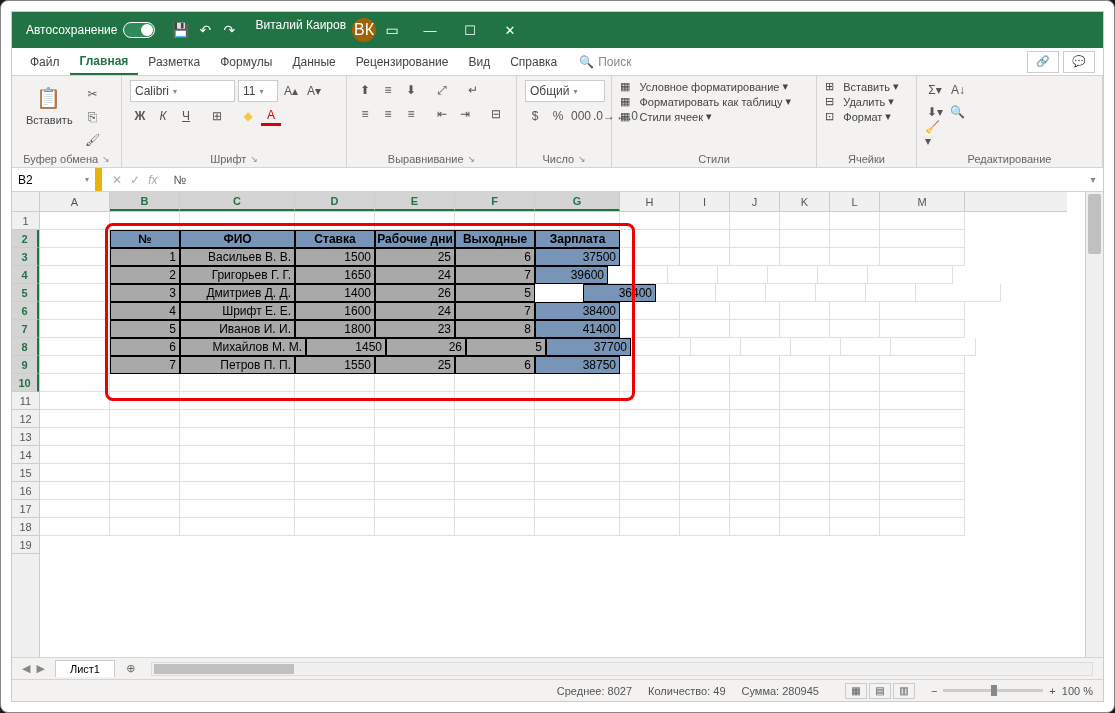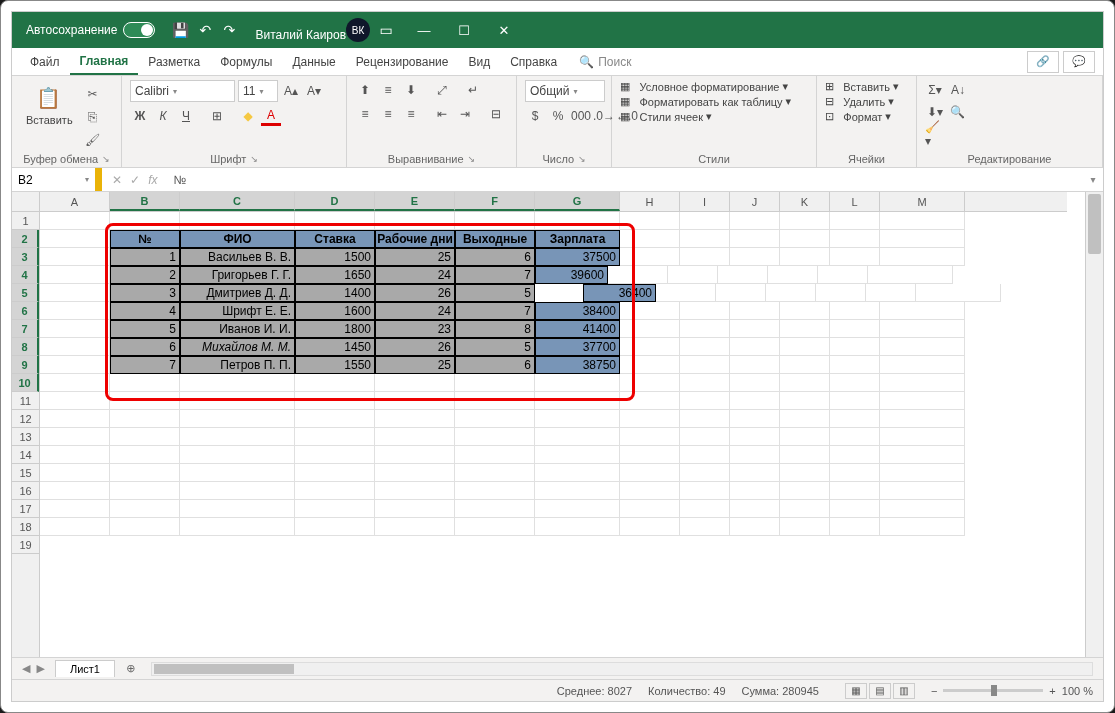--- a/index.html
+++ b/index.html
@@ -8,22 +8,22 @@
 .inner{position:absolute;inset:10px;background:#fff;display:flex;flex-direction:column;border:1px solid #ccc}
 
 
 .titlebar{height:36px;background:#217346;display:flex;align-items:center;color:#fff;font-size:12px;padding:0 6px}
 .autosave{display:flex;align-items:center;gap:6px;padding:0 8px}
 .toggle{width:32px;height:16px;border:1px solid #fff;border-radius:8px;display:flex;align-items:center;padding:1px;background:#2e8b57}
 .toggle-knob{width:12px;height:12px;background:#fff;border-radius:50%;margin-left:auto}
 .qat{display:flex;gap:8px;padding:0 10px}
 .qat-icon{width:16px;height:16px;display:flex;align-items:center;justify-content:center;color:#fff;font-size:14px}
 .title-text{flex:1;text-align:center;font-size:12px}
-.user-area{display:flex;align-items:flex-end;padding:0 8px}
-.avatar{width:24px;height:24px;background:#0f172a;border-radius:50%;display:flex;align-items:center;justify-content:center;font-size:10px;color:#fff}
+.user-area{display:flex;align-items:flex-start;gap:6px;padding:0 8px}
+.avatar{width:24px;height:24px;background:#a16207;border-radius:50%;display:flex;align-items:center;justify-content:center;font-size:16px;color:#fff}
 .win-btns{display:flex;margin-left:10px}
 .win-btn{width:40px;height:36px;display:flex;align-items:center;justify-content:center;color:#fff;font-size:13px}
 
 
 .ribbon-tabs{height:28px;background:#fff;display:flex;align-items:center;border-bottom:1px solid #d4d4d4;font-size:12px;padding:0 8px}
 .tab{padding:0 10px;height:100%;display:flex;align-items:center;color:#444;cursor:pointer}
 .tab.active{color:#217346;font-weight:600;border-bottom:2px solid #217346}
 .tab-right{margin-left:auto;display:flex;gap:4px}
 .tab-right-btn{width:32px;height:22px;border:1px solid #ccc;display:flex;align-items:center;justify-content:center;font-size:11px;color:#444}
 
@@ -436,21 +436,21 @@
               <div class="cell" style="width: 60px;"></div>
               <div class="cell" style="width: 50px;"></div>
               <div class="cell" style="width: 50px;"></div>
               <div class="cell" style="width: 50px;"></div>
               <div class="cell" style="width: 50px;"></div>
               <div class="cell" style="width: 85px;"></div>
             </div>
             <div class="cell-row">
               <div class="cell" style="width: 70px;"></div>
               <div class="cell tbl-cell right" style="width: 70px;">6</div>
-              <div class="cell tbl-cell" style="width: 115px; justify-content: flex-end; font-style: italic;">Михайлов М. М.</div>
+              <div class="cell tbl-cell" style="width: 126px; justify-content: flex-end;">Михайлов М. М.</div>
               <div class="cell tbl-cell right" style="width: 80px;">1450</div>
               <div class="cell tbl-cell right" style="width: 80px;">26</div>
               <div class="cell tbl-cell right" style="width: 80px;">5</div>
               <div class="cell tbl-salary" style="width: 85px;">37700</div>
               <div class="cell" style="width: 60px;"></div>
               <div class="cell" style="width: 50px;"></div>
               <div class="cell" style="width: 50px;"></div>
               <div class="cell" style="width: 50px;"></div>
               <div class="cell" style="width: 50px;"></div>
               <div class="cell" style="width: 85px;"></div>

